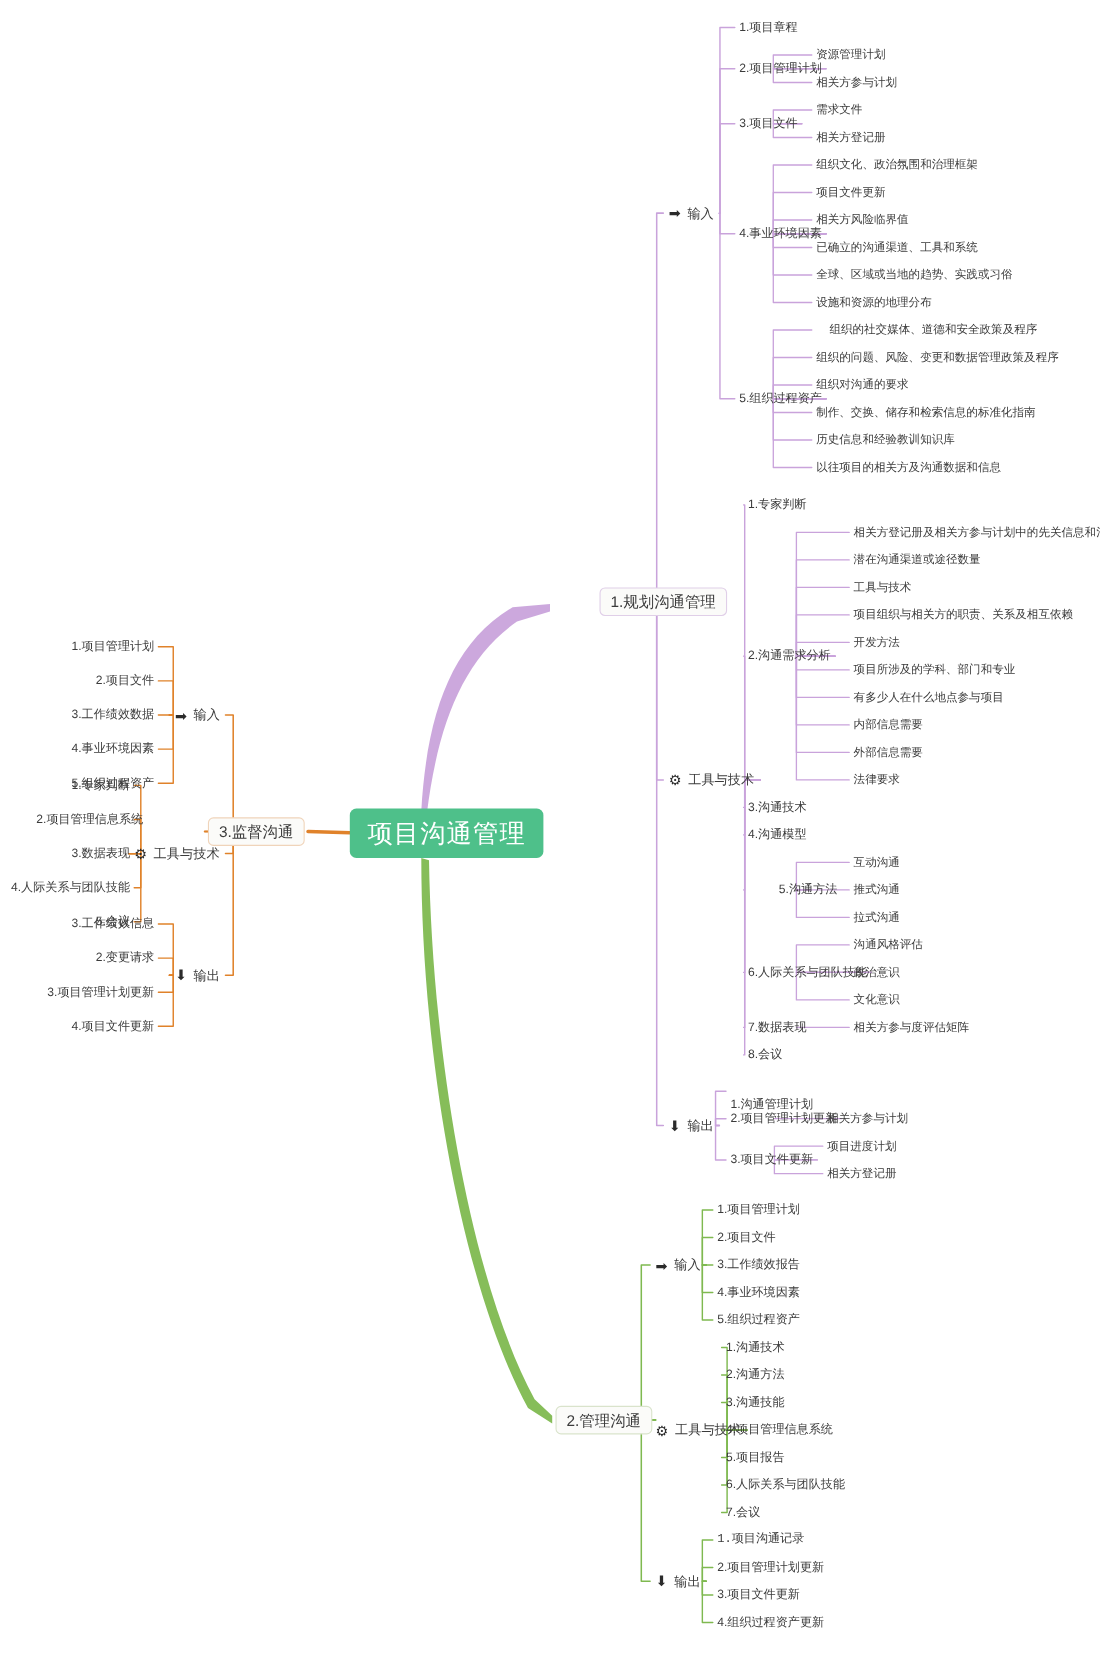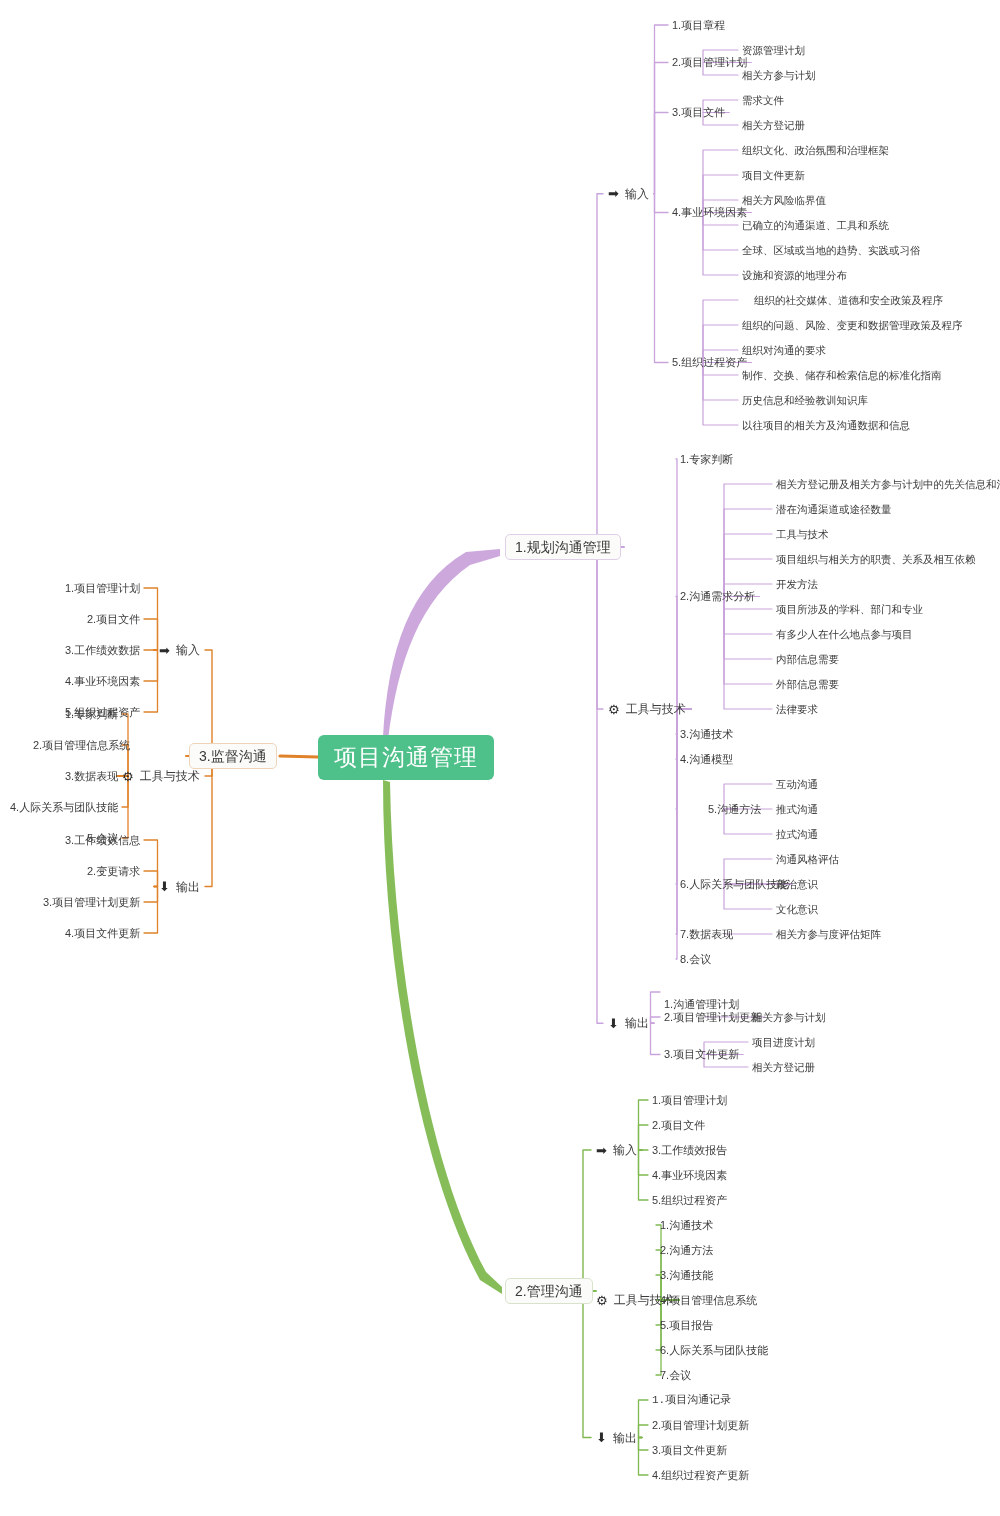--- a/index.html
+++ b/index.html
@@ -15,21 +15,21 @@
   .root{
     background:#4ec08a;color:#ffffff;border-radius:6px;
     font-size:23px;padding:11px 16px;letter-spacing:1px;
     box-shadow:0 0 0 0 rgba(0,0,0,0);
   }
   
   .branch{
     background:#fbfbf9;border:1px solid #e3e0d6;border-radius:5px;
     font-size:14px;padding:5px 9px;color:#3b3b3b;
   }
-  .branch.purple{border-color:#e0cfe8;}
+  .branch.purple{border-color:#e0cfe8;margin-left:40px;}
   .branch.green{border-color:#d9e3cb;}
   .branch.orange{border-color:#f0d4ba;}
   
   .cat{font-size:12px;color:#3b3b3b;display:flex;align-items:center;gap:6px;}
   .cat .gly{font-size:13px;color:#2b2b2b;line-height:1;}
   
   .leaf{font-size:11px;color:#3b3b3b;}
   .leaf.sub{font-size:10.5px;}
 </style>
 </head>

